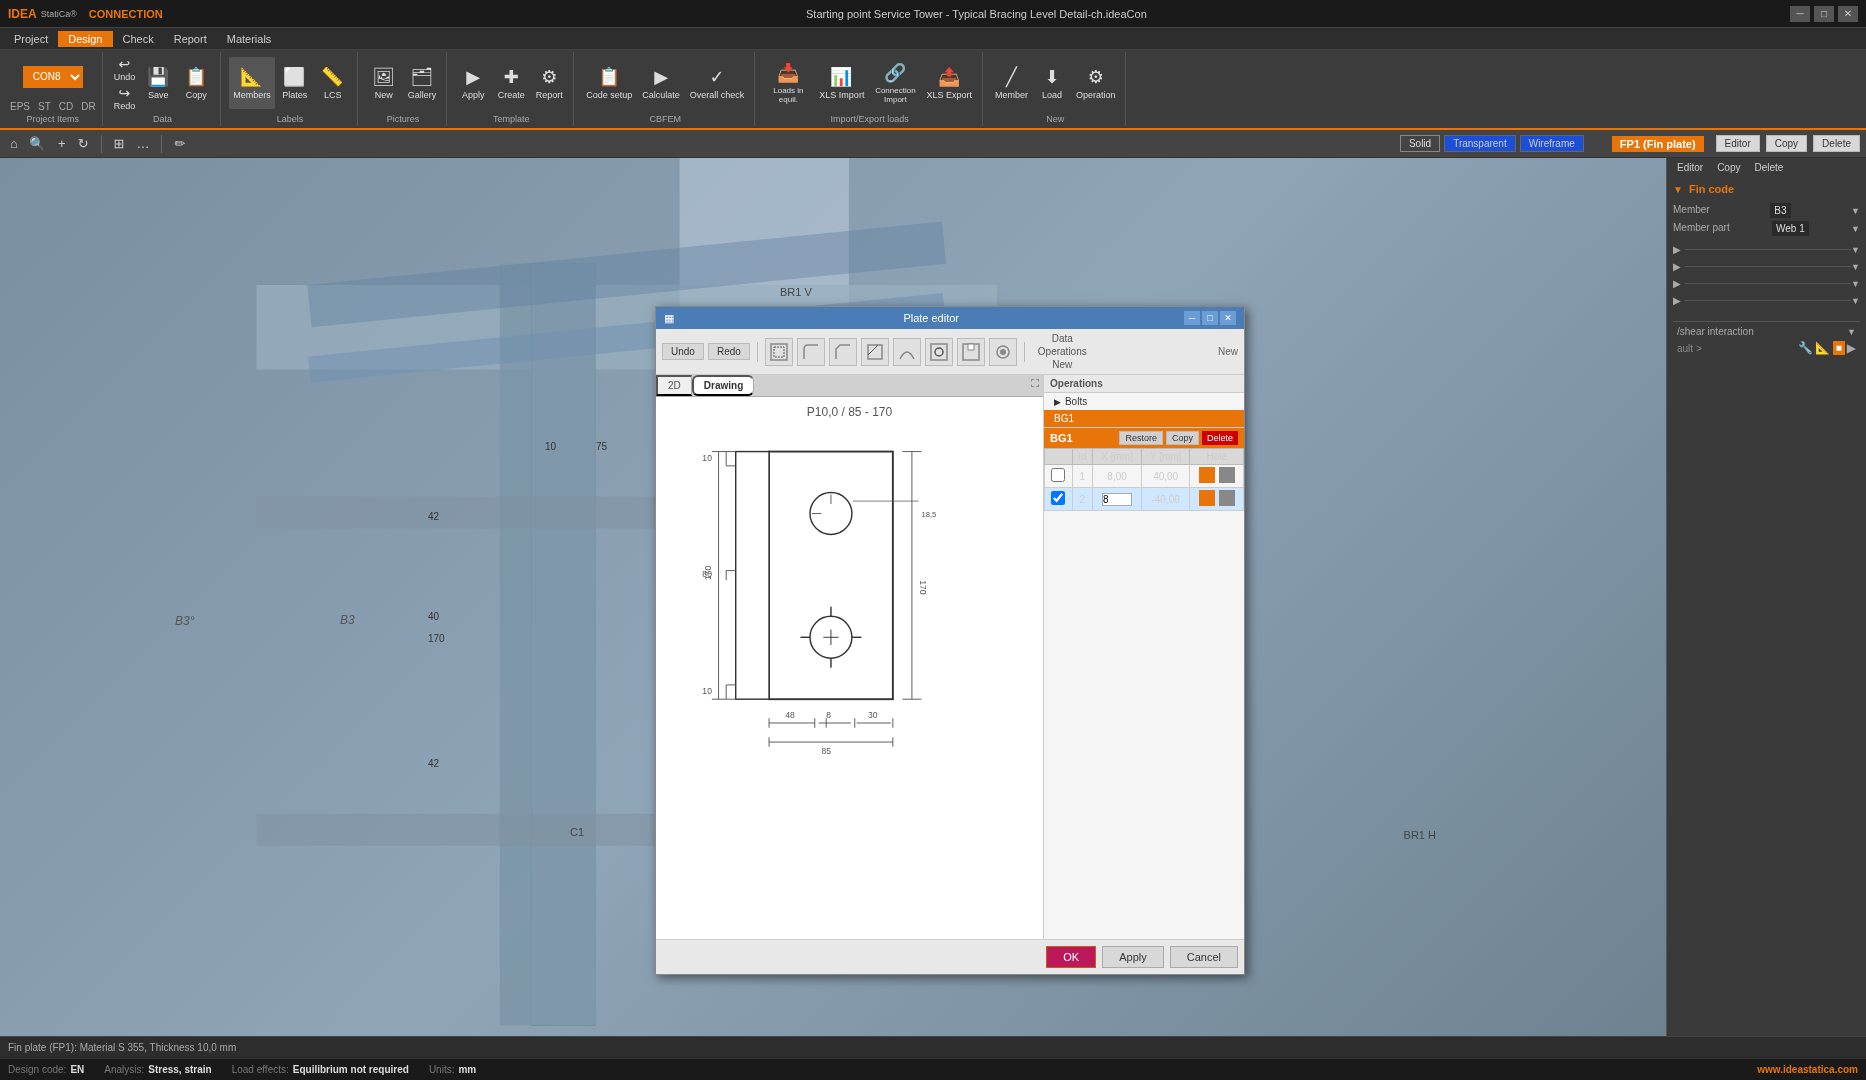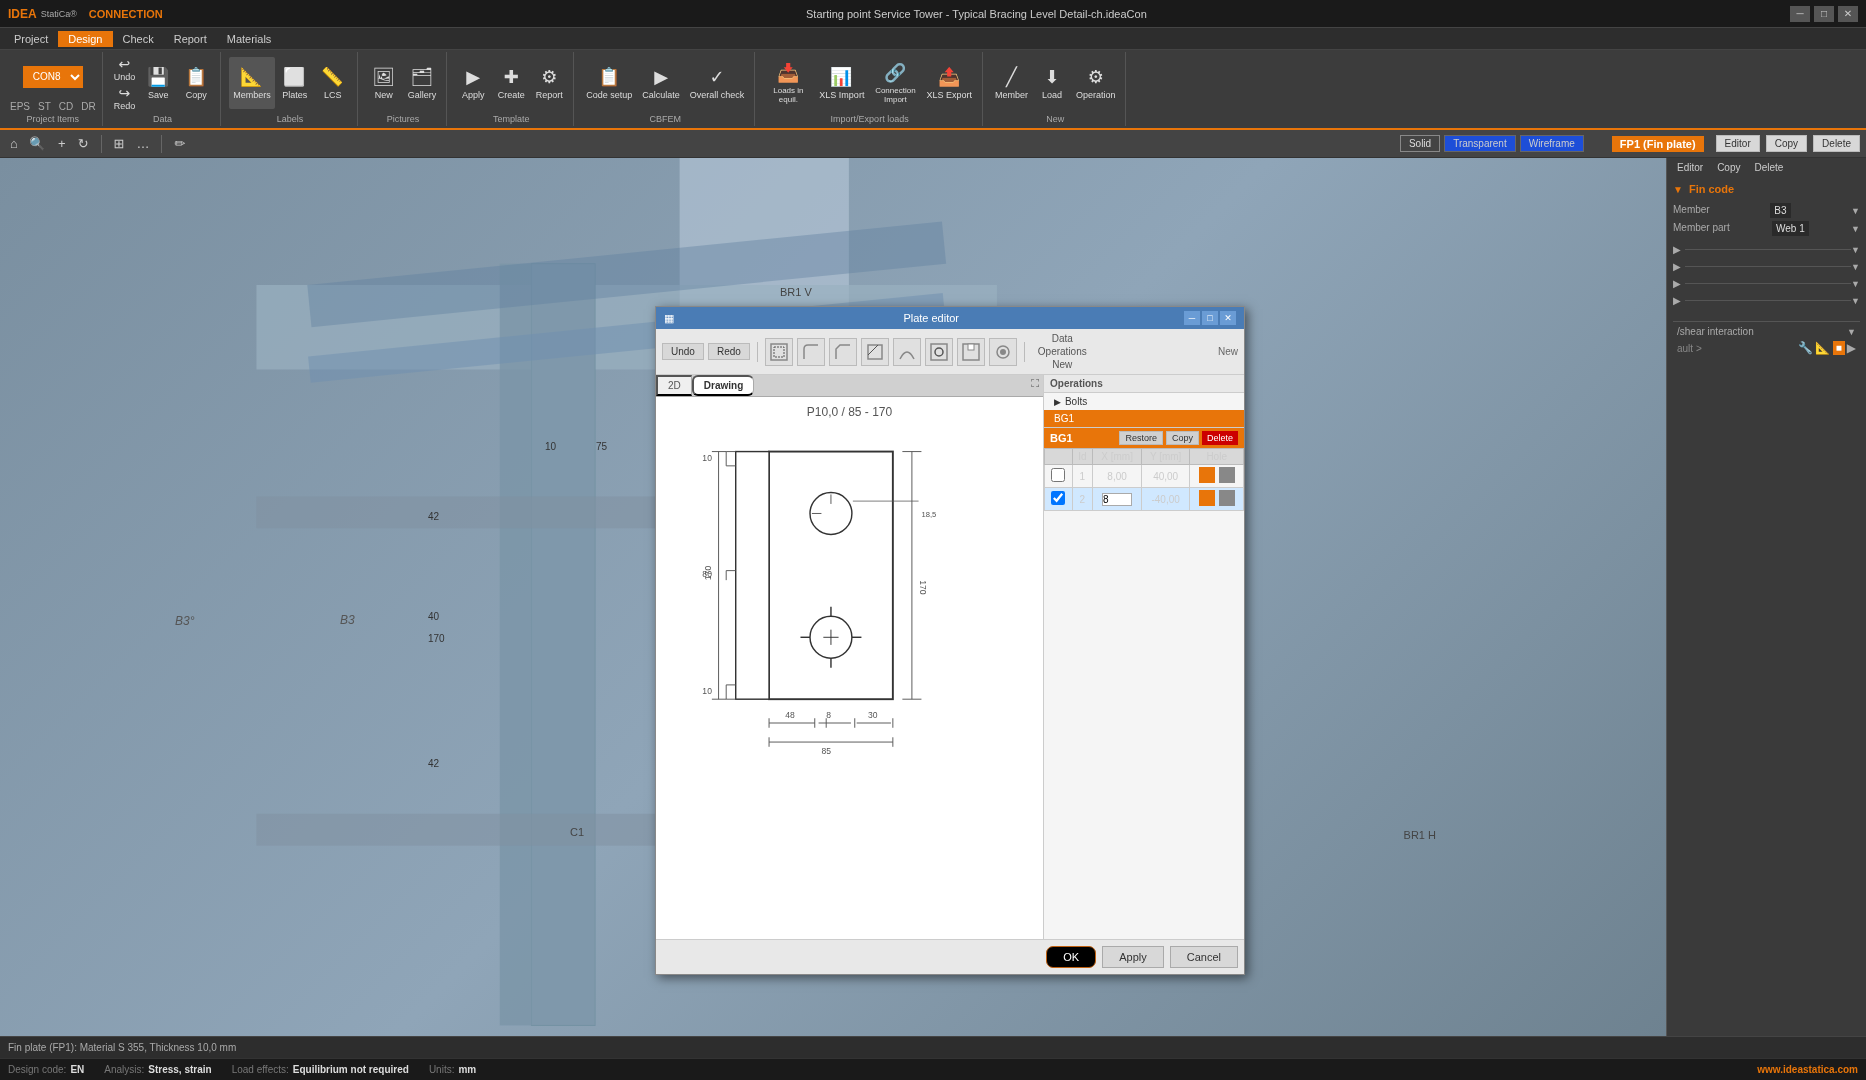--- a/index.html
+++ b/index.html
@@ -324,21 +324,21 @@
       border-top: 1px solid #ccc;
     }
     .dialog-footer-btn {
       padding: 4px 16px;
       border: 1px solid #aaa;
       background: #d8d8d8;
       cursor: pointer;
       font-size: 11px;
       color: #333;
     }
-    .dialog-footer-btn.primary { background: #000000; color: white; border-color: #c06010; border-radius: 7px; }
+    .dialog-footer-btn.primary { background: #be185d; color: white; border-color: #c06010; }
 
     
     #status-bar {
       background: #1a1a1a;
       height: 22px;
       display: flex;
       align-items: center;
       padding: 0 8px;
       font-size: 10px;
       color: #aaa;

